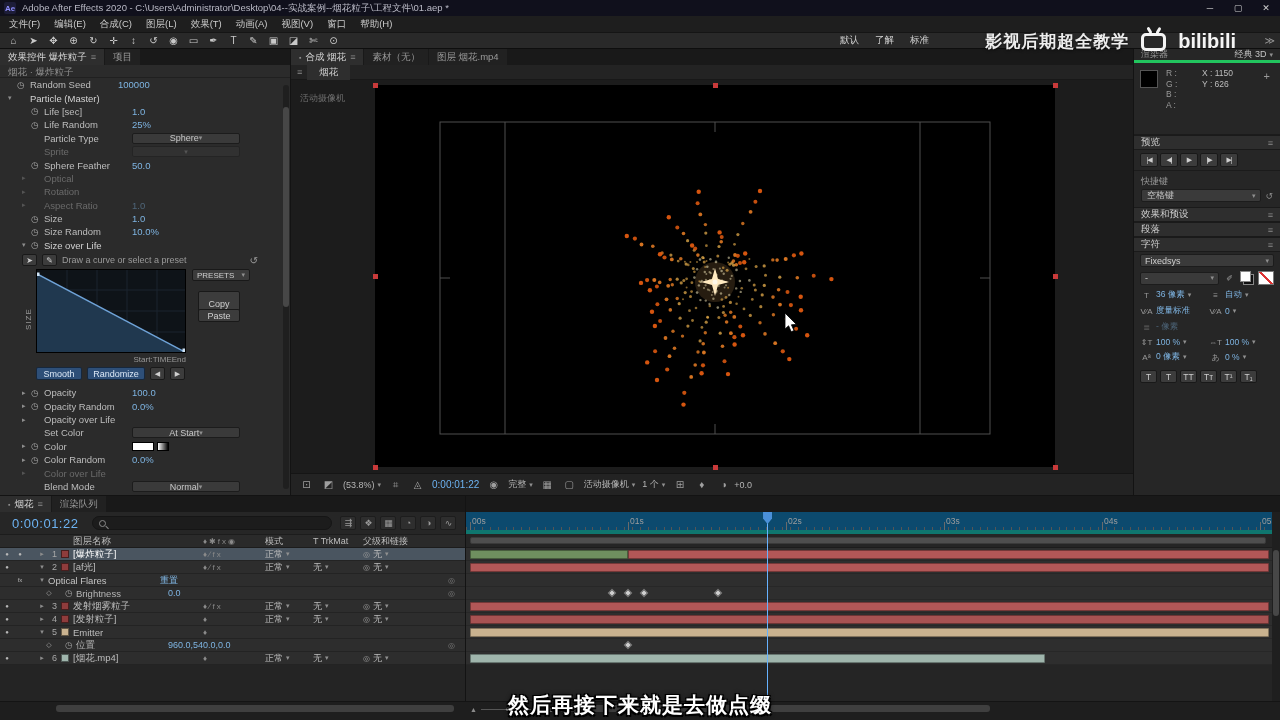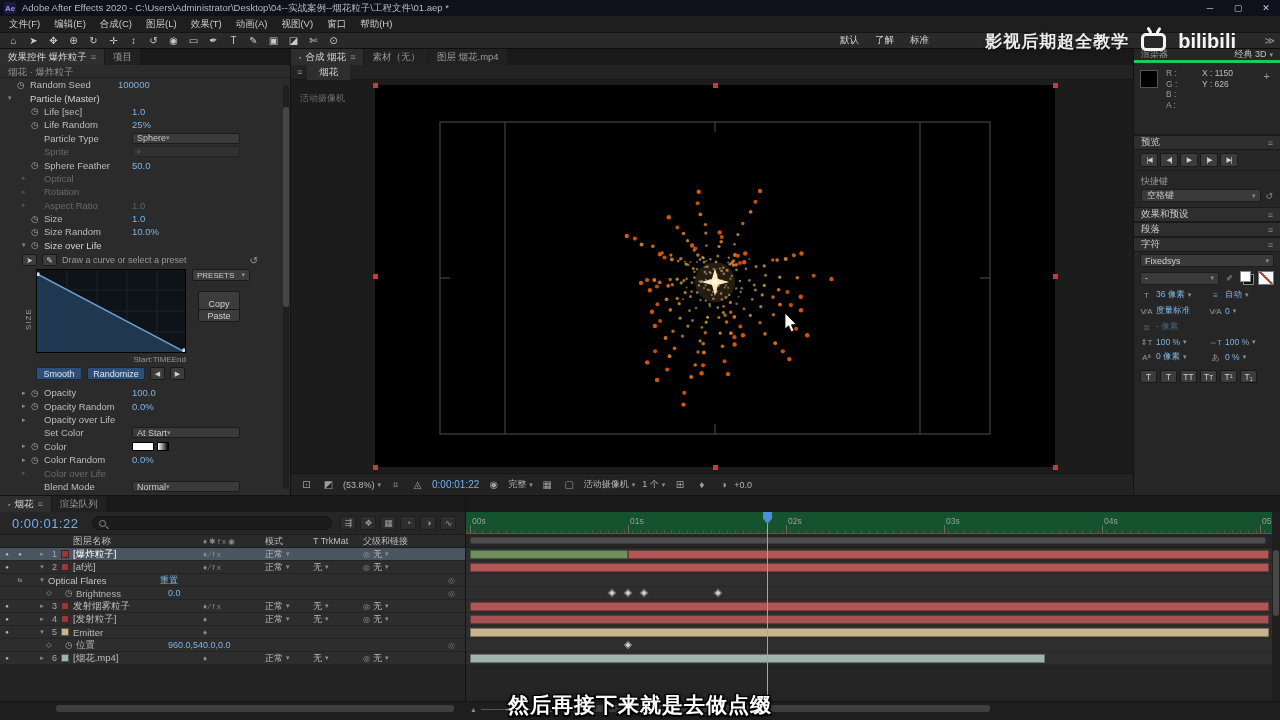--- a/index.html
+++ b/index.html
@@ -39,21 +39,21 @@
 
 .ec-body{position:absolute;top:16px;left:0;right:0;bottom:0;background:#2b2b2b;overflow:hidden}
 .ec-breadcrumb{height:13px;line-height:13px;padding-left:8px;color:#8f8f8f;border-bottom:1px solid #202020;font-size:9.5px}
 .ec-row{display:flex;align-items:center;height:13.4px;padding-left:8px;white-space:nowrap}
 .ec-row.i1{padding-left:22px}
 .ec-arrow{width:9px;font-size:7px;color:#8d8d8d}
 .ec-tw{width:13px;font-size:9px;color:#a0a0a0}
 .ec-label{width:88px;font-size:9.5px;color:#bdbdbd;overflow:hidden}
 .grp .ec-label{width:auto;color:#d2d2d2}
 .ec-val{color:#7eb4e2;font-size:9.5px}
-.ec-dd{width:108px;height:11px;background:#3a3a3a;border:1px solid #1c1c1c;border-radius:2px;display:flex;align-items:center;justify-content:flex-start;padding:0 4px;font-size:9px;color:#c8c8c8}
+.ec-dd{width:108px;height:11px;background:#3a3a3a;border:1px solid #1c1c1c;border-radius:2px;display:flex;align-items:center;justify-content:center;padding:0 4px;font-size:9px;color:#c8c8c8}
 .ec-colorwrap{display:flex;gap:3px;align-items:center}
 .ec-color{width:22px;height:9px;background:#fff;border:1px solid #000;display:inline-block}
 .ec-color2{width:12px;height:9px;background:linear-gradient(90deg,#fff,#000);border:1px solid #000;display:inline-block}
 .dim{opacity:.42}
 .ec-scroll{position:absolute;right:1px;top:20px;width:6px;bottom:6px;background:#1f1f1f;border-radius:3px}
 .ec-thumb{position:absolute;left:0;top:22px;width:6px;height:200px;background:#474747;border-radius:3px}
 
 .ce{position:relative;height:134px}
 .ce-toolbar{position:absolute;left:22px;top:2px;display:flex;gap:5px;align-items:center;color:#9a9a9a;font-size:9px}
 .ce-ic{width:15px;height:12px;font-size:8px}
@@ -133,21 +133,21 @@
 .c-trk{width:50px;gap:3px}
 .c-parent{width:102px;gap:3px}
 .pw{color:#9a9a9a;font-size:8px}
 .c-nav{width:26px;justify-content:center;color:#9a9a9a;font-size:7px}
 .c-tw{width:14px;justify-content:center;color:#9a9a9a;font-size:9px}
 .c-prop{width:92px;color:#b5b5b5;font-size:9.5px}
 .c-val{color:#7eb4e2;font-size:9px}
 .c-name-ef{width:112px;font-size:9.5px;color:#c3c3c3}
 .c-link{color:#7eb4e2;font-size:9px}
 .c-fin{margin-left:auto;margin-right:10px;color:#7a7a7a;font-size:8px}
-.ruler{position:absolute;top:16px;left:0;right:8px;height:22px;background:#14532d;border-bottom:1px solid #0f766e;overflow:hidden}
+.ruler{position:absolute;top:16px;left:0;right:8px;height:22px;background:#0c4a6e;border-bottom:4px solid #0f766e;overflow:hidden}
 .ruler::after{content:"";position:absolute;left:0;right:0;bottom:0;height:3px;background:repeating-linear-gradient(90deg,#555 0 1px,transparent 1px 7.9px)}
 .rl{position:absolute;top:4px;font-size:8.5px;color:#9d9d9d}
 .rt{position:absolute;bottom:0;width:1px;height:8px;background:#6a6a6a}
 .workband{position:absolute;top:38px;left:0;right:8px;height:14px;background:#252525;border-bottom:1px solid #1c1c1c}
 .wa-bar{position:absolute;left:4px;right:6px;top:3px;height:7px;background:#4e4e4e;border:1px solid #3a3a3a;border-radius:2px}
 .tracks{position:absolute;top:52px;left:0;right:8px;height:117px;background:#2e2e2e}
 .trk-row{position:absolute;left:0;right:0;height:13px;border-bottom:1px solid #272727}
 .bar{position:absolute;top:2px;height:9px;border-radius:1px;border:1px solid rgba(0,0,0,.35)}
 .key{position:absolute;top:3px;width:6px;height:6px;background:#cfcfcf;border:1px solid #555;transform:rotate(45deg)}
 .tracks-after{position:absolute;top:169px;bottom:0;left:0;right:8px;background:#252525}

